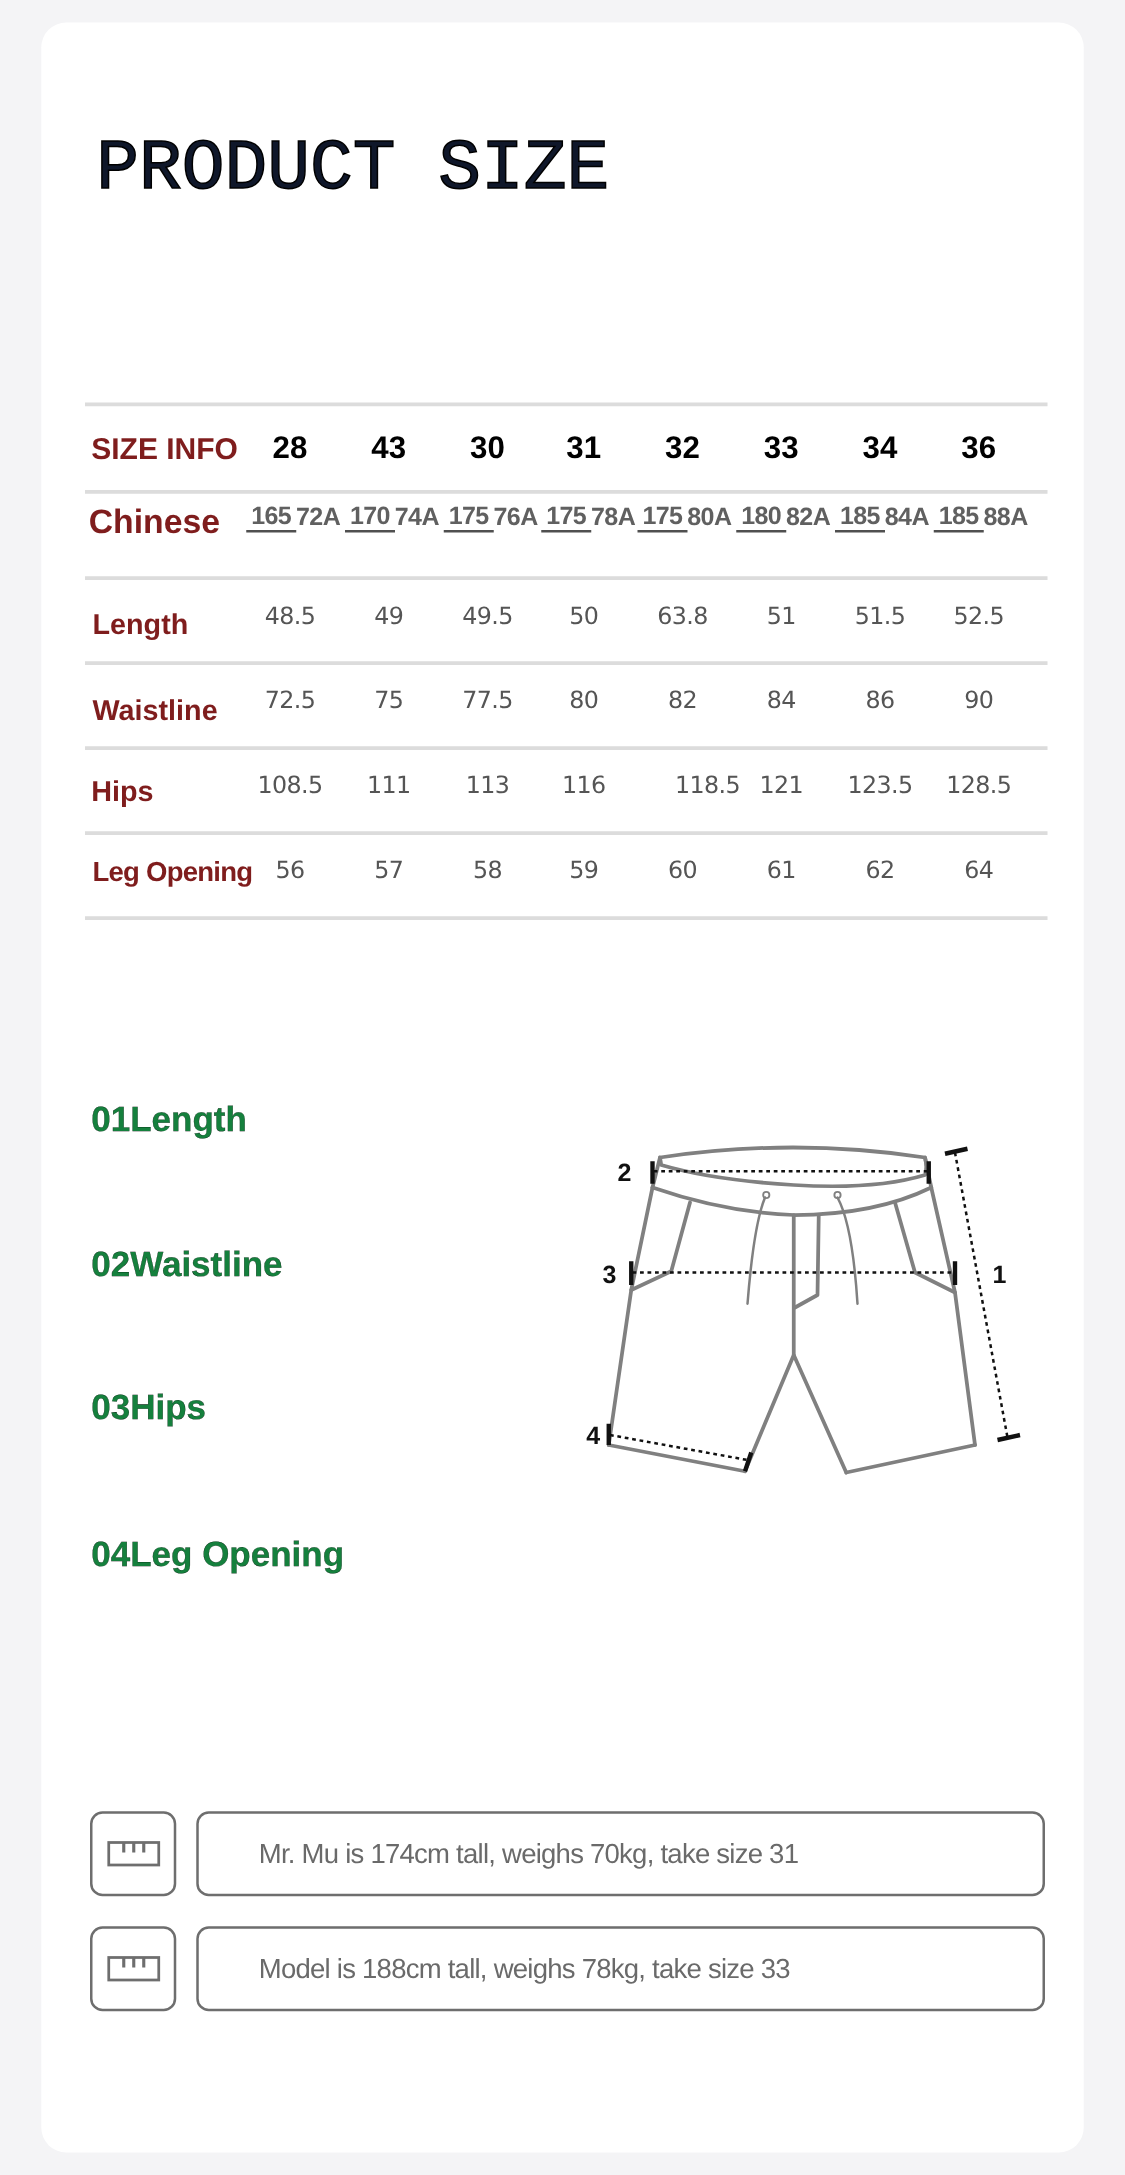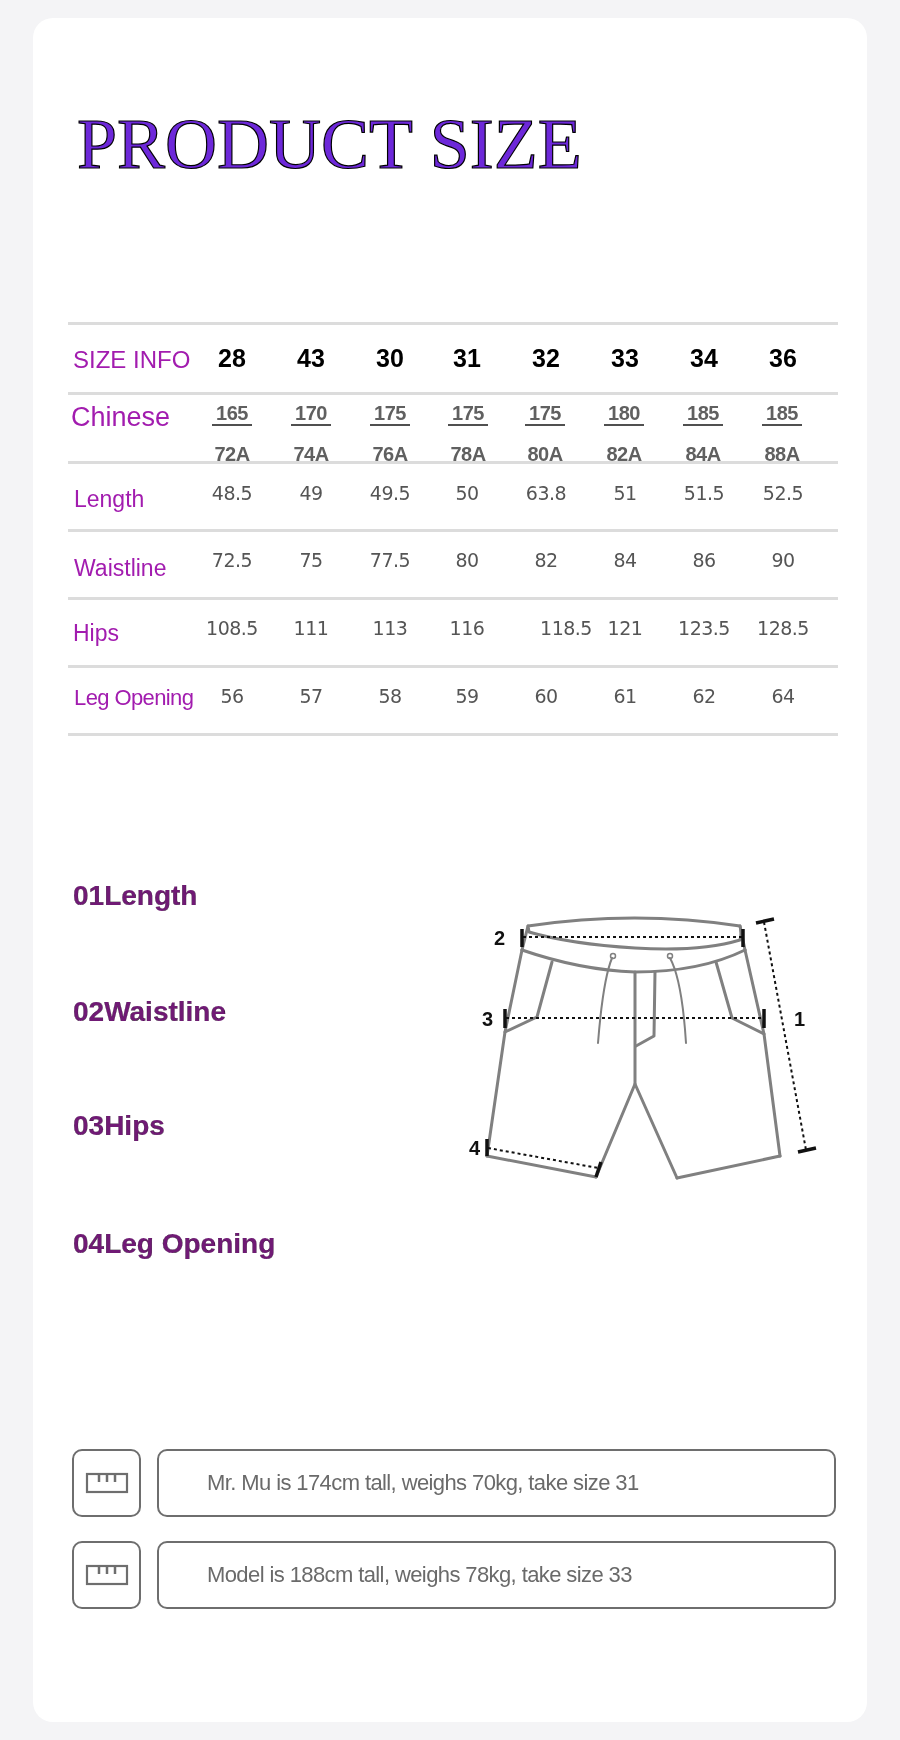--- a/index.html
+++ b/index.html
@@ -4,43 +4,43 @@
   <style>
     * { box-sizing: border-box; margin: 0; padding: 0; }
     html, body { width: 900px; height: 1740px; background: #f4f4f6; overflow: hidden; }
     body { font-family: "Liberation Sans", sans-serif; position: relative; }
     .card {
       position: absolute; left: 33px; top: 18px; width: 834px; height: 1704px;
       background: #ffffff; border-radius: 20px;
     }
     .title {
       position: absolute; left: 77px; top: 108px;
-      font-family: Liberation Serif, serif; font-size: 72px; font-weight: 400;
-      letter-spacing: 0px; color: #6d28d9; line-height: 1; -webkit-text-stroke: 1.2px #000;
+      font-family: Liberation Mono, monospace; font-size: 57px; font-weight: 400;
+      letter-spacing: 0px; color: #0f172a; line-height: 1; -webkit-text-stroke: 1.2px #000;
     }
     
     .table { position: absolute; left: 68px; top: 322px; width: 770px; }
     .hr { position: absolute; left: 0; width: 770px; height: 3px; background: #dcdcdc; }
     .row { position: absolute; left: 0; width: 770px; }
     .row-label {
-      position: absolute; font-weight: 400; color: #a21caf; white-space: nowrap;
+      position: absolute; font-weight: 700; color: #7f1d1d; white-space: nowrap;
     }
     .cell {
       position: absolute; width: 70px; margin-left: -35px; text-align: center;
       font-family: "DejaVu Sans", sans-serif; color: #555; font-size: 19px; letter-spacing: -0.5px;
     }
     .hdr-cell { font-family: "Liberation Sans", sans-serif; color: #000; font-weight: 700; font-size: 25px; letter-spacing: 0; }
-    .frac { display: flex; flex-direction: column; align-items: center; gap: 16px; }
+    .frac { display: flex; flex-direction: row; align-items: center; }
     .frac .num, .frac .den {
       font-family: "Liberation Sans", sans-serif; font-weight: 700; color: #606060; font-size: 20px; line-height: 24px;
     }
     .frac .num { border-bottom: 2.5px solid #505050; padding: 0 4px; line-height: 22px; }
     
     .legend-item {
-      position: absolute; left: 73px; font-size: 28px; font-weight: 700; color: #701a75; white-space: nowrap;
+      position: absolute; left: 73px; font-size: 28px; font-weight: 700; color: #15803d; white-space: nowrap;
       -webkit-text-stroke: 0.2px #000;
     }
     .diagram { position: absolute; left: 460px; top: 900px; width: 380px; height: 300px; }
     
     .icon-box {
       position: absolute; left: 72px; width: 69px; height: 68px;
       border: 2px solid #6e6e6e; border-radius: 10px;
       display: flex; align-items: center; justify-content: center;
     }
     .note-box {

